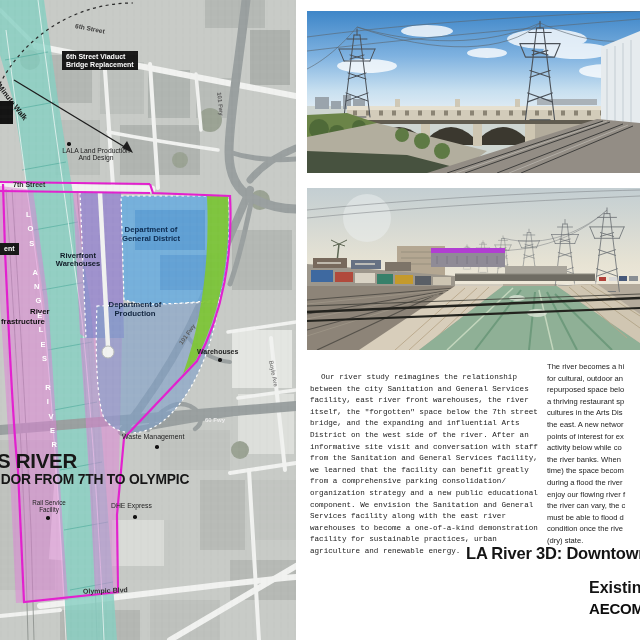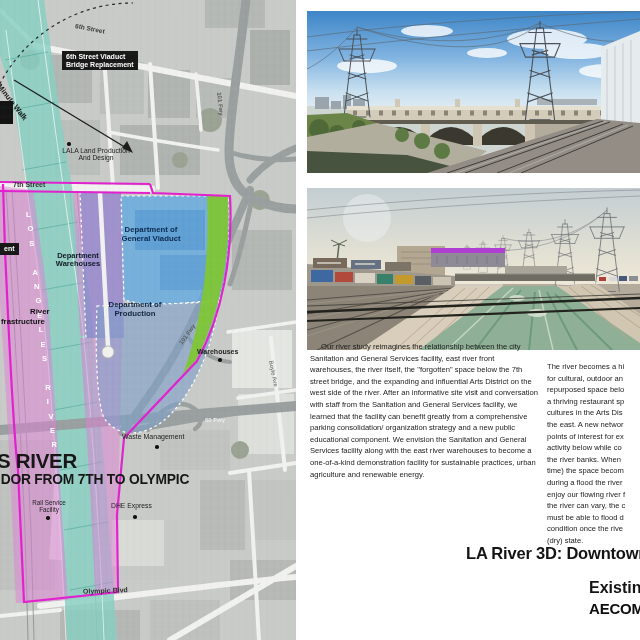--- a/index.html
+++ b/index.html
@@ -28,21 +28,21 @@
   .purp{fill:var(--warehouse-purple,#8f7bd0);fill-opacity:.72;}
   .dgsb{fill:var(--general-services-blue,#5fa8e0);fill-opacity:.78;}
   .sanb{fill:var(--sanitation-blue,#7fa0c8);fill-opacity:.62;}
   .grn{fill:var(--open-space-green,#7fc637);}
   .zdots{stroke:#fff;stroke-width:1.2;stroke-dasharray:2.5 3;fill:none;}
   
   .photo{position:absolute;left:307px;width:333px;height:162px;overflow:hidden;}
   .photo1{top:11px;} .photo2{top:188px;}
   
   .bodytxt{position:absolute;color:#1b1b1b;font-size:7.6px;line-height:11.6px;text-align:left;}
-  .col1{left:310px;top:341px;width:229px;}
+  .col1{left:310px;top:372px;width:229px;font-family:Liberation Mono, monospace;}
   .col1 p{margin:0;text-indent:11px;}
   .col2{left:547px;top:361px;width:95px;}
   .col2-line{white-space:nowrap;height:11.6px;}
   .doc-title{position:absolute;left:466px;top:544px;font-size:16.5px;font-weight:800;
      color:#141414;white-space:nowrap;letter-spacing:-.2px;}
   .doc-subtitle{position:absolute;left:589px;top:579px;font-size:16px;font-weight:700;
      color:#141414;white-space:nowrap;}
   .logo{position:absolute;left:589px;top:600px;font-size:15px;font-weight:900;color:#0d0d0d;
      white-space:nowrap;letter-spacing:-.2px;transform:scaleY(.95);}
 </style>
@@ -182,26 +182,26 @@
       <div>LALA Land Production</div>
       <div>And Design</div>
     </div>
     <div class="dot" style="left:67px;top:142px;"></div>
     <div class="lbl" style="left:13px;top:181px;font-size:7px;font-weight:700;color:#333;">7th Street</div>
     <div class="lbl" style="left:222px;top:92px;font-size:6px;font-weight:700;color:#5c5c5c;transform:rotate(84deg);transform-origin:0 0;">101 Fwy</div>
     <div class="lbl" style="left:178px;top:342px;font-size:6px;font-weight:700;color:#5c5c5c;transform:rotate(-54deg);transform-origin:0 0;">101 Fwy</div>
     <div class="lbl" style="left:205px;top:417px;font-size:6px;font-weight:700;color:#ececec;">60 Fwy</div>
     <div class="lbl blackbox" style="left:0;top:243px;font-size:7px;">ent</div>
     <div class="lbl ctr" style="left:46px;top:252px;width:64px;font-size:7.5px;font-weight:700;color:#101a26;">
-      <div>Department</div>
+      <div>Riverfront</div>
       <div>Warehouses</div>
     </div>
     <div class="lbl ctr" style="left:110px;top:226px;width:82px;font-size:7.8px;font-weight:700;color:#0d2b50;">
       <div>Department of</div>
-      <div>General Viaduct</div>
+      <div>General District</div>
     </div>
     <div class="lbl ctr" style="left:99px;top:301px;width:72px;font-size:7.8px;font-weight:700;color:#10243e;">
       <div>Department of</div>
       <div>Production</div>
     </div>
     <div class="lbl" style="left:30px;top:308px;font-size:7.8px;font-weight:700;color:#111;">River</div>
     <div class="lbl" style="left:1px;top:318px;font-size:7.8px;font-weight:700;color:#111;">frastructure</div>
     <div class="lbl" style="left:197px;top:348px;font-size:7px;font-weight:700;color:#222;">Warehouses</div>
     <div class="dot" style="left:218px;top:358px;"></div>
     <div class="lbl" style="left:122px;top:433px;font-size:7px;color:#222;">Waste Management</div>

